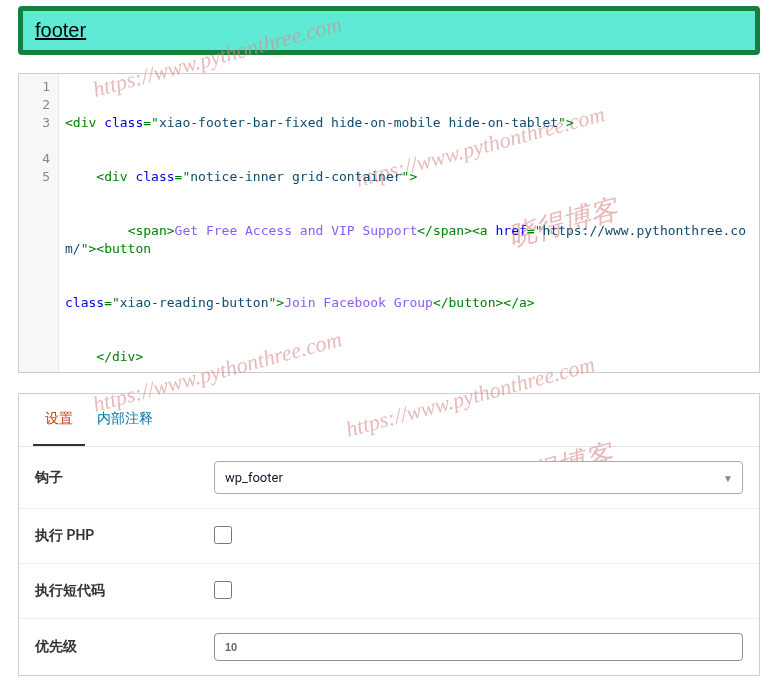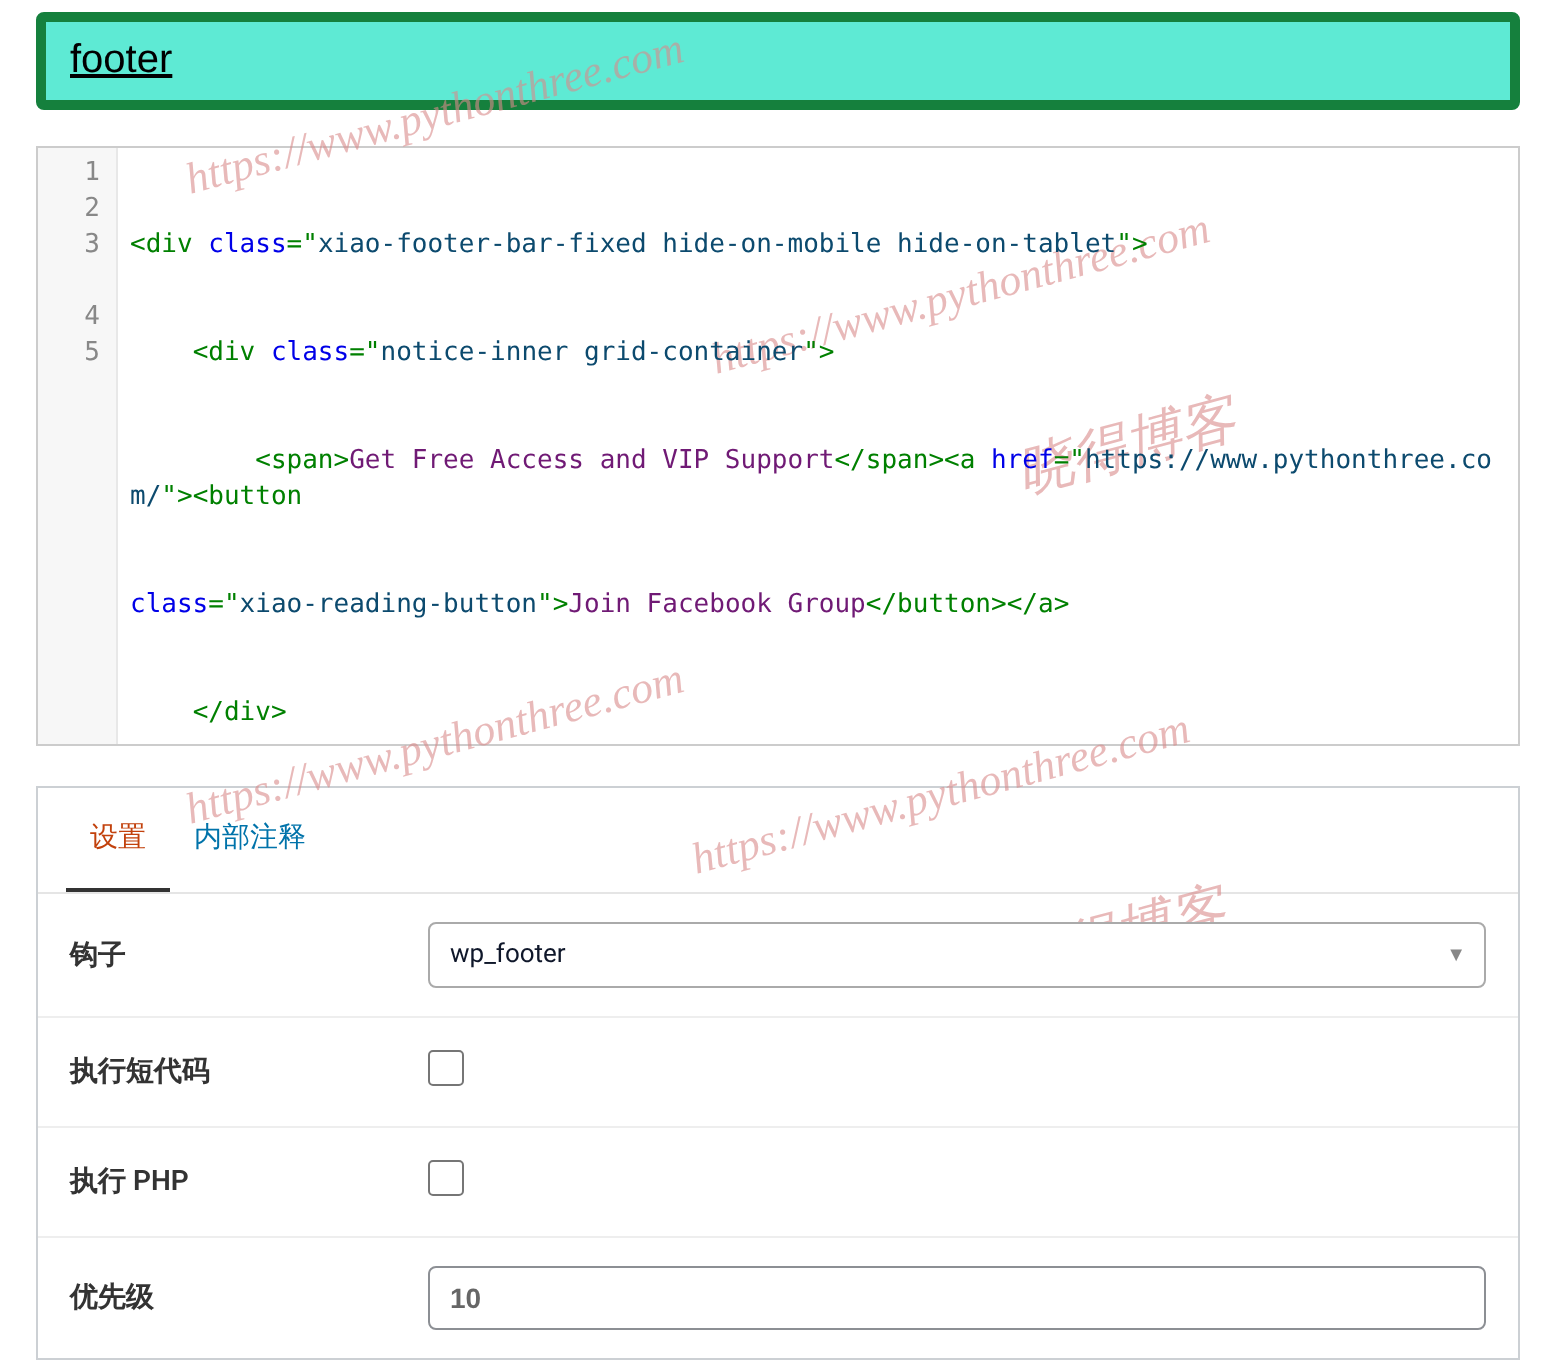--- a/index.html
+++ b/index.html
@@ -7,41 +7,41 @@
 .title-input { width: calc(100% - 36px); margin: 6px 18px 0 18px; padding: 8px 12px; font-size: 20px; border: 5px solid #15803d; border-radius: 4px; background: #5eead4; text-decoration: underline; }
 .editor-wrap { margin: 18px 18px 0 18px; border: 1px solid #ccc; background: #fff; position: relative; height: 300px; }
 .gutter { position: absolute; left: 0; top: 0; bottom: 0; width: 40px; background: #f7f7f7; border-right: 1px solid #e8e8e8; padding-top: 4px; text-align: right; padding-right: 8px; font-family: Consolas, Monaco, monospace; font-size: 13px; color: #888; line-height: 18px; }
 .code-area { position: absolute; left: 40px; right: 0; top: 0; bottom: 0; padding: 4px 6px; font-family: Consolas, Monaco, monospace; font-size: 13px; line-height: 18px; white-space: pre-wrap; word-break: break-all; }
 .code-line { min-height: 18px; }
 .wrapped { padding-left: 0; }
 .hl-line { background: #e8f2fe; }
 .tag { color: #008000; }
 .attr { color: #0000e8; }
 .str { color: #0c4a6e; }
-.txt { color: #701a75; text-align: center; }
+.txt { color: #8b5cf6; text-align: center; }
 .watermark { position: absolute; color: #d98b8b; font-size: 28px; opacity: 0.6; transform: rotate(-15deg); font-style: italic; pointer-events: none; user-select: none; font-family: serif; }
 .wm1 { left: 70px; top: -30px; font-size:22px; }
 .wm2 { right: 150px; top: 60px; font-size:22px; }
 .wm3 { right: 140px; top: 130px; }
 .wm4 { left: 70px; top: -35px; font-size:22px; }
 .wm5 { right: 160px; top: -10px; font-size:22px; }
 .wm6 { right: 145px; top: 55px; }
 .settings-box { margin: 20px 18px 0 18px; border: 1px solid #ccd0d4; background: #fff; position: relative; }
 .tabs { display: flex; border-bottom: 1px solid #e5e5e5; padding: 0 14px; }
 .tab { padding: 16px 12px; font-size: 14px; color: #0073aa; cursor: pointer; border-bottom: 2px solid transparent; }
 .tab.active { color: #c2410c; border-bottom: 2px solid #333; font-weight: 500; }
 .form-table { width: 100%; border-collapse: collapse; }
 .form-table th { text-align: left; padding: 18px 16px; width: 195px; font-weight: 600; font-size: 14px; border-bottom: 1px solid #eee; vertical-align: middle; }
 .form-table td { padding: 14px 16px 14px 0; border-bottom: 1px solid #eee; }
 .form-table tr:last-child th, .form-table tr:last-child td { border-bottom: none; }
 .select-wrap { position: relative; }
 .select { width: 100%; padding: 8px 30px 8px 10px; border: 1px solid #aaa; border-radius: 4px; background: #fff; font-size: 13px; color: #0f172a; cursor: pointer; appearance: none; }
 .select-arrow { position: absolute; right: 10px; top: 50%; transform: translateY(-50%); pointer-events: none; color: #888; font-size: 10px; }
 .checkbox { width: 18px; height: 18px; border: 1px solid #8c8f94; border-radius: 4px; cursor: pointer; }
-.text-input { width: 100%; padding: 7px 10px; border: 1px solid #8c8f94; border-radius: 4px; font-size: 14px; color: #666; font-weight: bold; }
+.text-input { width: 100%; padding: 7px 10px; border: 1px solid #8c8f94; border-radius: 4px; font-size: 11px; color: #666; font-weight: bold; }
 </style>
 </head>
 <body>
 
 
 
 <input type="text" class="title-input" value="footer" style="">
 
 <div class="editor-wrap">
   <div class="watermark wm1">https://www.pythonthree.com</div>
@@ -78,25 +78,25 @@
         <tr>
       <th>钩子</th>
       <td>
         <div class="select-wrap">
           <div class="select">wp_footer</div>
           <span class="select-arrow">▼</span>
         </div>
       </td>
     </tr>
     <tr>
-      <th>执行短代码</th>
+      <th>执行 PHP</th>
       <td><input type="checkbox" class="checkbox" style=""></td>
     </tr>
     <tr>
-      <th>执行 PHP</th>
+      <th>执行短代码</th>
       <td><input type="checkbox" class="checkbox" style=""></td>
     </tr>
     <tr>
       <th>优先级</th>
       <td><input type="text" class="text-input" value="10" style=""></td>
     </tr>
   </tbody>
     </table>
 </div>
 

